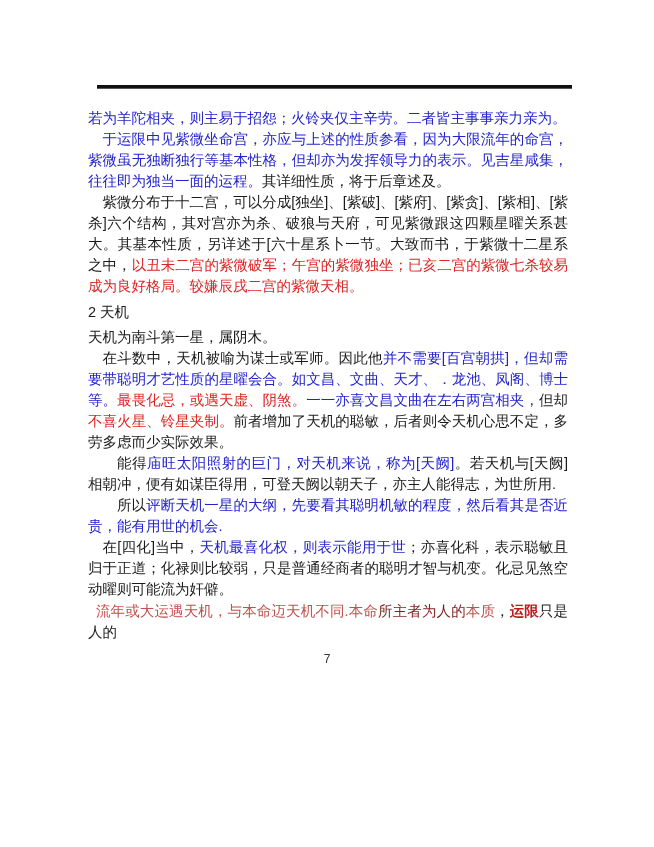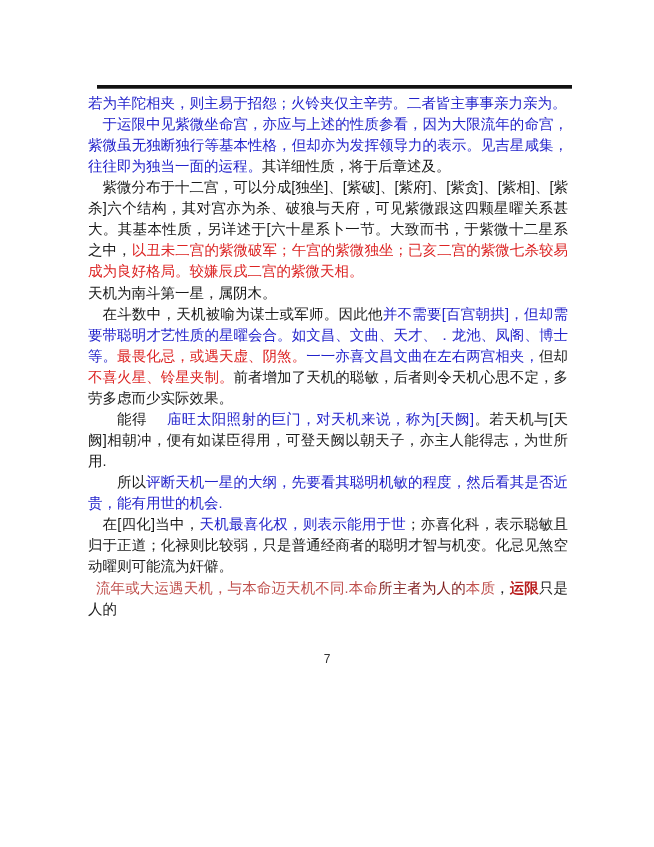--- a/index.html
+++ b/index.html
@@ -12,21 +12,21 @@
   }
   .header-rule{
     position:absolute;
     left:97px;top:85px;
     width:475px;height:3px;
     background:#111111;
     border-bottom:1px solid #555;
   }
   .doc-body{
     position:absolute;
-    left:88px;top:93px;
+    left:88px;top:108px;
     width:480px;
     font-size:14.5px;
     line-height:21px;
     text-align:justify;
     letter-spacing:0;
     color:#1a1a1a;
   }
   .para{margin:0;padding:0;}
   .para.indent-none{text-indent:0;}
   .para.indent-half{text-indent:0.55em;}
@@ -49,21 +49,22 @@
 </style>
 </head>
 <body>
 
 <div class="page">
   <div class="header-rule"></div>
   <div class="doc-body">
       <p class="para indent-none"><span style="color: rgb(35, 35, 203);">若为羊陀相夹，则主易于招怨；火铃夹仅主辛劳。二者皆主事事亲力亲为。</span></p>
       <p class="para indent-one"><span style="color: rgb(35, 35, 203);">于运限中见紫微坐命宫，亦应与上述的性质参看，因为大限流年的命宫，紫微虽无独断独行等基本性格，但却亦为发挥领导力的表示。见吉星咸集，往往即为独当一面的运程。</span><span style="color: rgb(26, 26, 26);">其详细性质，将于后章述及。</span></p>
       <p class="para indent-one"><span style="color: rgb(26, 26, 26);">紫微分布于十二宫，可以分成[独坐]、[紫破]、[紫府]、[紫贪]、[紫相]、[紫杀]六个结构，其对宫亦为杀、破狼与天府，可见紫微跟这四颗星曜关系甚大。其基本性质，另详述于[六十星系卜一节。大致而书，于紫微十二星系之中，</span><span style="color: rgb(220, 36, 35);">以丑未二宫的紫微破军；午宫的紫微独坐；已亥二宫的紫微七杀较易成为良好格局。较嫌辰戌二宫的紫微天相。</span></p>
+      <div class="heading"><span style="color: rgb(26, 26, 26);">2 天机</span></div>
       <p class="para indent-none gap-before"><span style="color: rgb(26, 26, 26);">天机为南斗第一星，属阴木。</span></p>
       <p class="para indent-one"><span style="color: rgb(26, 26, 26);">在斗数中，天机被喻为谋士或军师。因此他</span><span style="color: rgb(35, 35, 203);">并不需要[百宫朝拱]，但却需要带聪明才艺性质的星曜会合。如文昌、文曲、天才、．龙池、凤阁、博士等。</span><span style="color: rgb(220, 36, 35);">最畏化忌，或遇天虚、阴煞。</span><span style="color: rgb(35, 35, 203);">一一亦喜文昌文曲在左右两宫相夹，</span><span style="color: rgb(26, 26, 26);">但却</span><span style="color: rgb(220, 36, 35);">不喜火星、铃星夹制。</span><span style="color: rgb(26, 26, 26);">前者增加了天机的聪敏，后者则令天机心思不定，多劳多虑而少实际效果。</span></p>
-      <p class="para indent-two"><span style="color: rgb(26, 26, 26);">能得</span><span style="color: rgb(35, 35, 203); margin-left: 20px;">庙旺太阳照射的巨门，对天机来说，称为[天阙]</span><span style="color: rgb(26, 26, 26);">。若天机与[天阙]相朝冲，便有如谋臣得用，可登天阙以朝天子，亦主人能得志，为世所用.</span></p>
+      <p class="para indent-two"><span style="color: rgb(26, 26, 26);">能得</span><span style="color: rgb(35, 35, 203);">庙旺太阳照射的巨门，对天机来说，称为[天阙]</span><span style="color: rgb(26, 26, 26);">。若天机与[天阙]相朝冲，便有如谋臣得用，可登天阙以朝天子，亦主人能得志，为世所用.</span></p>
       <p class="para indent-two"><span style="color: rgb(26, 26, 26); margin-top: 17px;">所以</span><span style="color: rgb(35, 35, 203);">评断天机一星的大纲，先要看其聪明机敏的程度，然后看其是否近贵，能有用世的机会.</span></p>
       <p class="para indent-one"><span style="color: rgb(26, 26, 26);">在[四化]当中，</span><span style="color: rgb(35, 35, 203);">天机最喜化权，则表示能用于世</span><span style="color: rgb(26, 26, 26);">；亦喜化科，表示聪敏且归于正道；化禄则比较弱，只是普通经商者的聪明才智与机变。化忌见煞空动曜则可能流为奸僻。</span></p>
       <p class="para indent-half gap-before"><span style="color: rgb(192, 80, 77);">流年或大运遇天机，与本命迈天机不同.本命</span><span style="color: #7f1d1d;">所主者为人的</span><span style="color: rgb(192, 80, 77);">本质</span><span style="color: rgb(26, 26, 26);">，</span><span style="color: #b91c1c; font-weight: bold;">运限</span><span style="color: rgb(26, 26, 26);">只是人的</span></p>
     </div>
   <div class="page-number">7</div>
 </div>
 
 </body></html>

